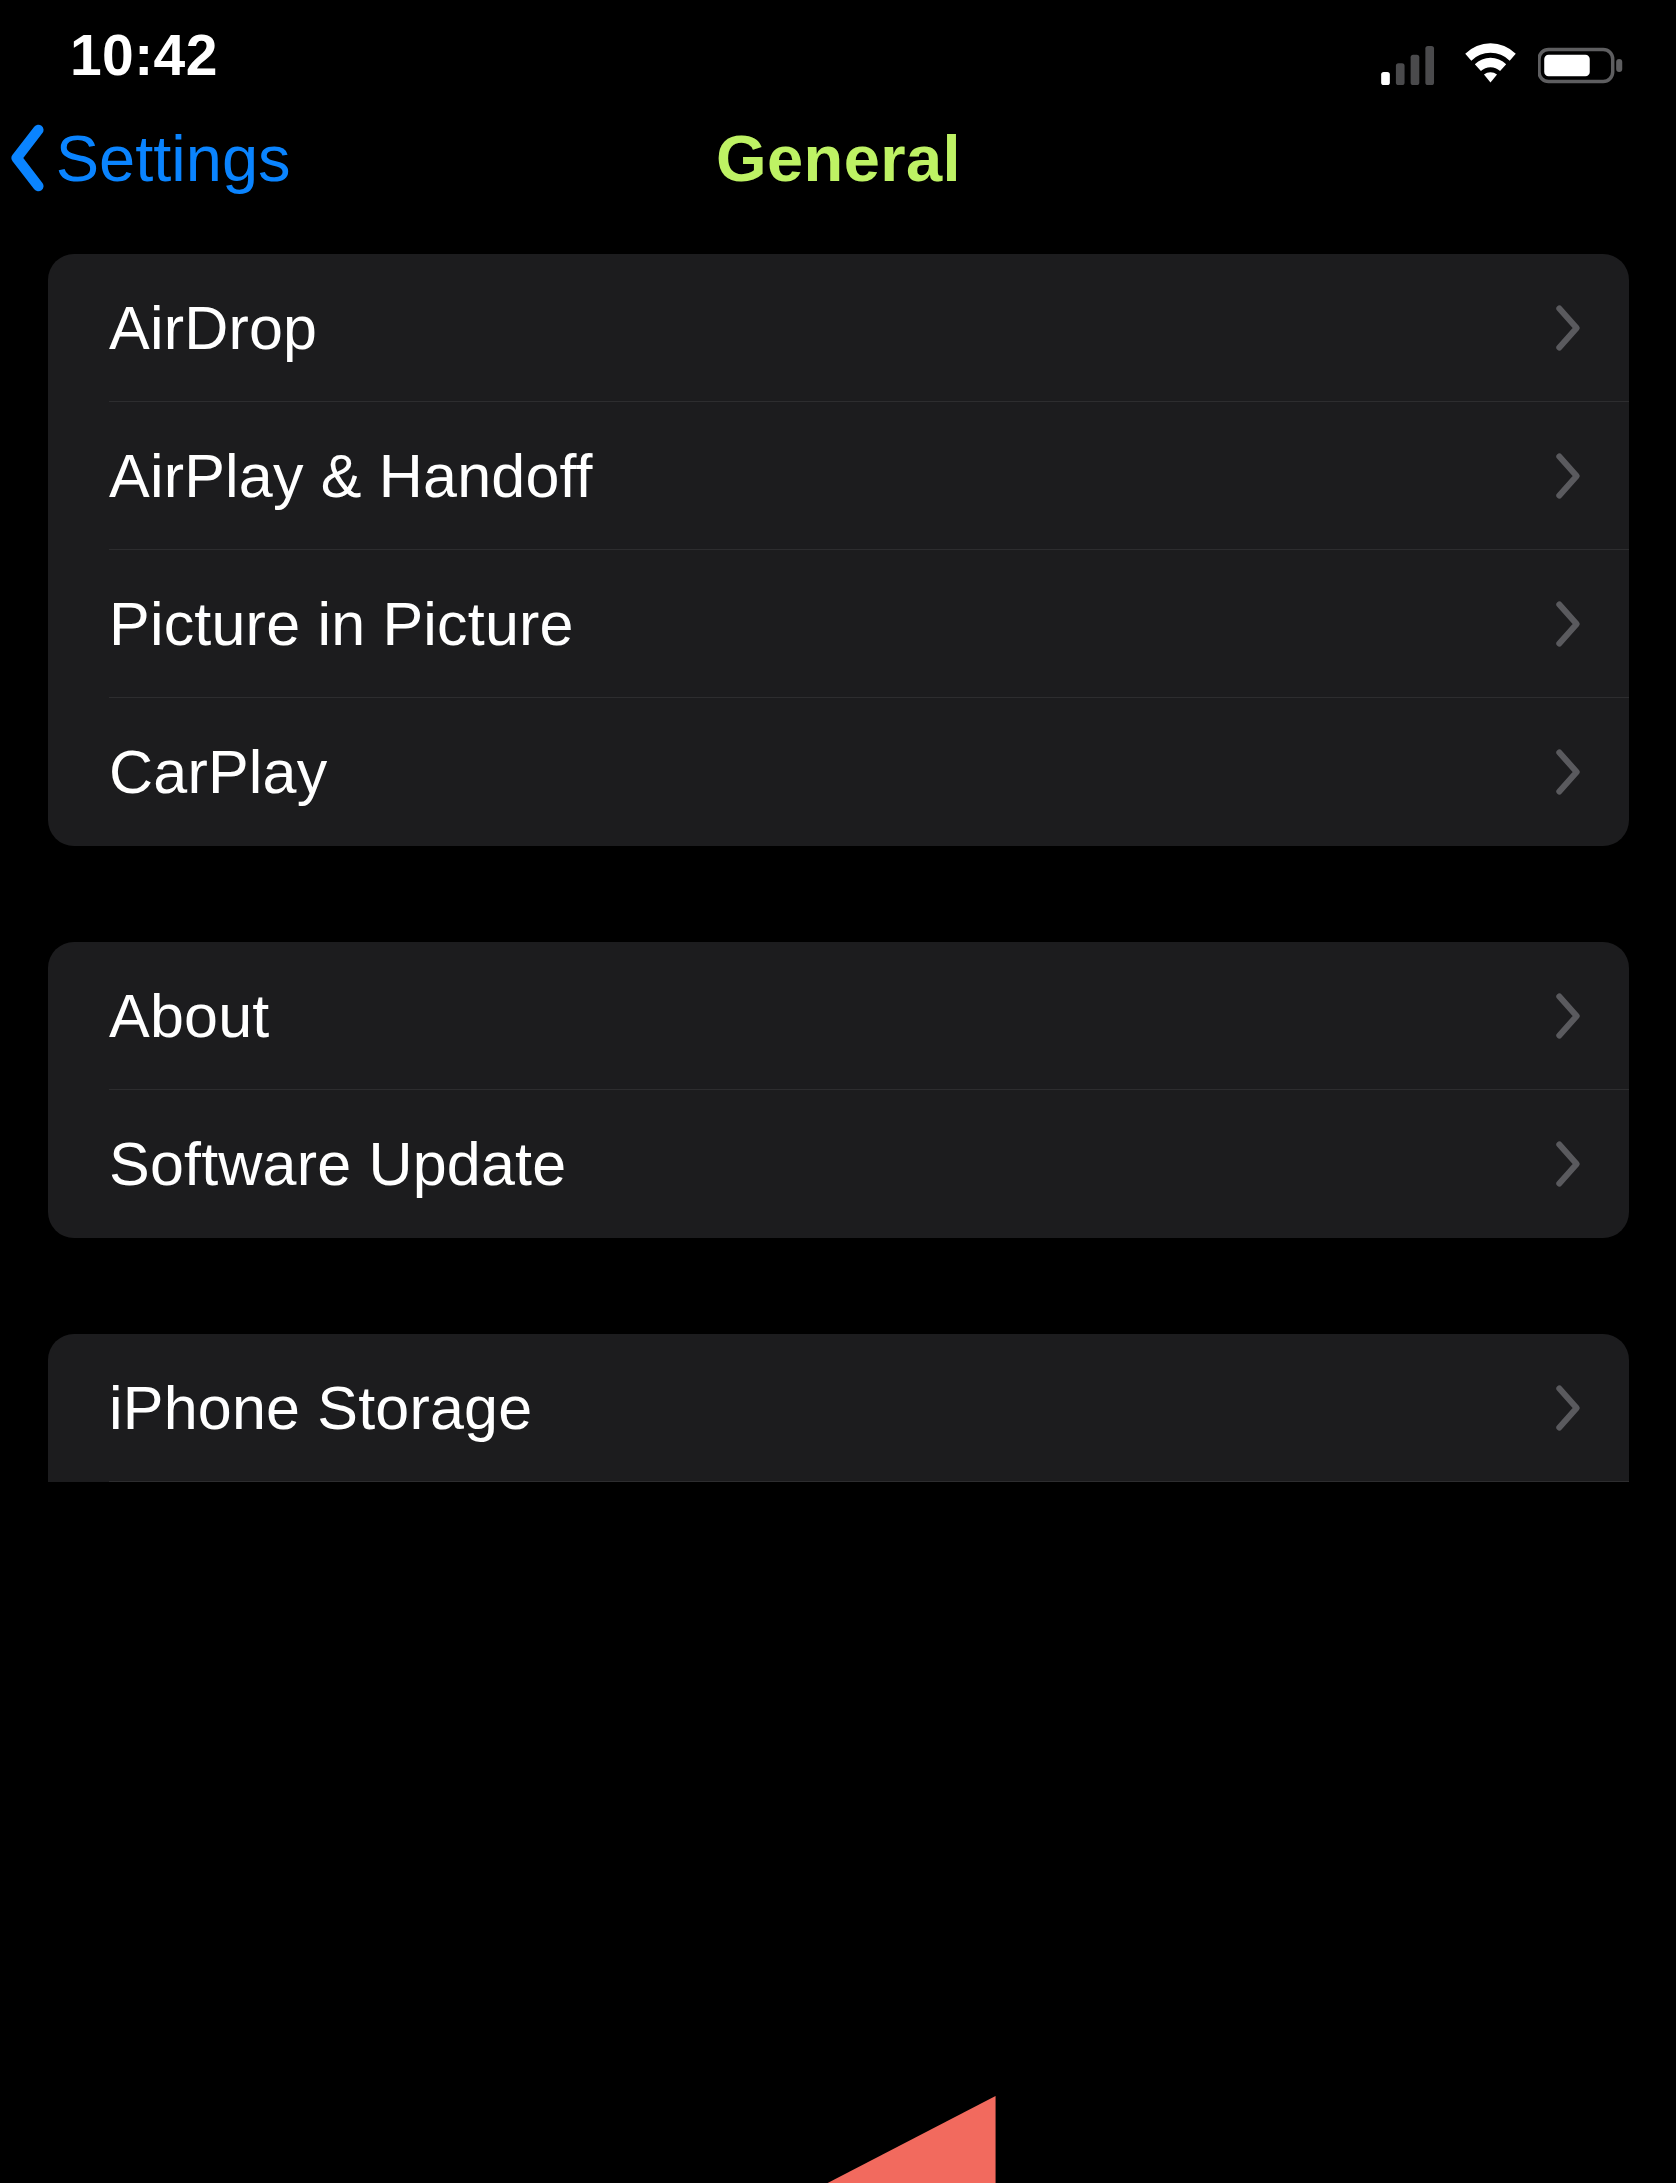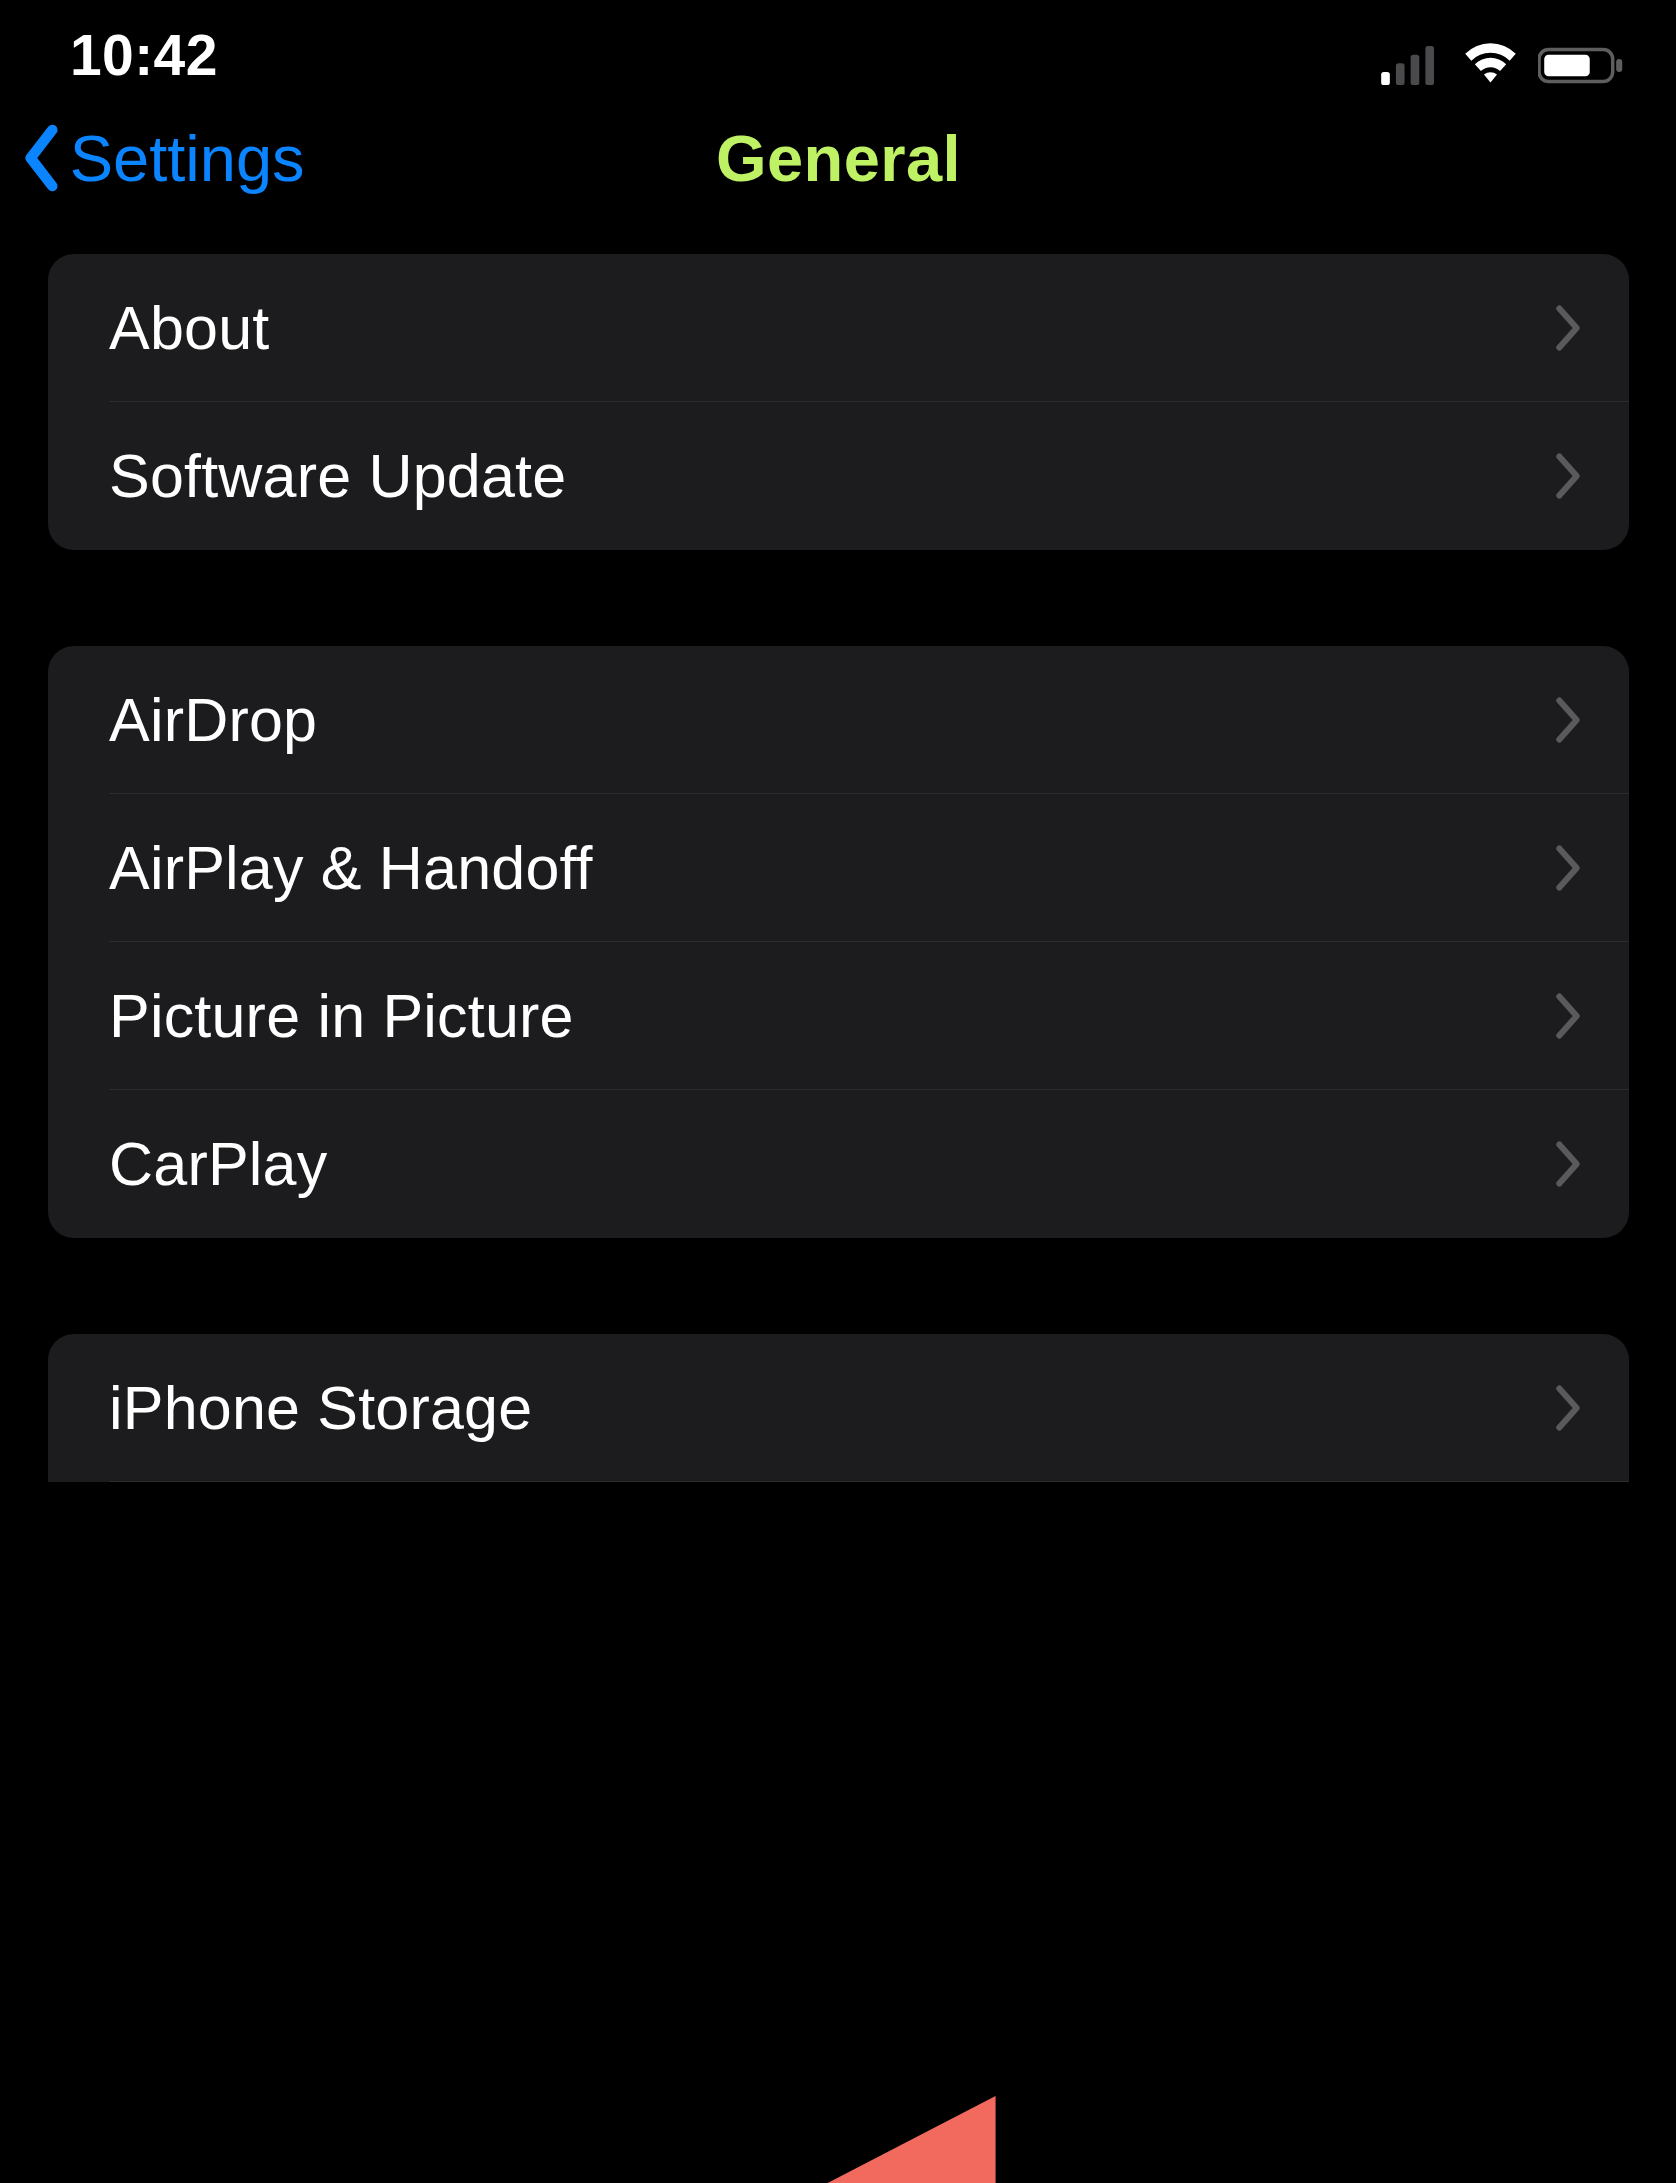--- a/index.html
+++ b/index.html
@@ -44,21 +44,21 @@
   .nav-bar {
     position: relative;
     height: 140px;
     display: flex;
     align-items: center;
     justify-content: center;
     padding: 0 31px 52px 31px;
   }
   .back-button {
     position: absolute;
-    left: 22px;
+    left: 8px;
     display: flex;
     align-items: center;
     gap: 8.7px;
     color: #0a84ff;
     font-size: 65px;
     font-weight: 400;
     height: 100%;
   }
   .back-button svg {
     display: block;
@@ -170,64 +170,64 @@
       </span>
       <span>Settings</span>
     </div>
     <div class="nav-title">General</div>
   </div>
 
   <div class="content">
 
     <div class="group">
       <div class="row">
+        <span class="row-label">AirDrop</span>
+        <span class="chevron">
+          <svg width="26" height="48" viewBox="0 0 60 110">
+              <polyline points="10,10 50,55 10,100" fill="none" stroke="#5a5a5e" stroke-width="14" stroke-linecap="round" stroke-linejoin="round"></polyline>
+            </svg>
+        </span>
+      </div>
+      <div class="row">
+        <span class="row-label">AirPlay &amp; Handoff</span>
+        <span class="chevron">
+          <svg width="26" height="48" viewBox="0 0 60 110">
+              <polyline points="10,10 50,55 10,100" fill="none" stroke="#5a5a5e" stroke-width="14" stroke-linecap="round" stroke-linejoin="round"></polyline>
+            </svg>
+        </span>
+      </div>
+      <div class="row">
+        <span class="row-label">Picture in Picture</span>
+        <span class="chevron">
+          <svg width="26" height="48" viewBox="0 0 60 110">
+              <polyline points="10,10 50,55 10,100" fill="none" stroke="#5a5a5e" stroke-width="14" stroke-linecap="round" stroke-linejoin="round"></polyline>
+            </svg>
+        </span>
+      </div>
+      <div class="row">
+        <span class="row-label">CarPlay</span>
+        <span class="chevron">
+          <svg width="26" height="48" viewBox="0 0 60 110">
+              <polyline points="10,10 50,55 10,100" fill="none" stroke="#5a5a5e" stroke-width="14" stroke-linecap="round" stroke-linejoin="round"></polyline>
+            </svg>
+        </span>
+      </div>
+    </div>
+
+    <div class="group">
+      <div class="row">
         <span class="row-label">About</span>
         <span class="chevron">
           <svg width="26" height="48" viewBox="0 0 60 110">
               <polyline points="10,10 50,55 10,100" fill="none" stroke="#5a5a5e" stroke-width="14" stroke-linecap="round" stroke-linejoin="round"></polyline>
             </svg>
         </span>
       </div>
       <div class="row">
         <span class="row-label">Software Update</span>
-        <span class="chevron">
-          <svg width="26" height="48" viewBox="0 0 60 110">
-              <polyline points="10,10 50,55 10,100" fill="none" stroke="#5a5a5e" stroke-width="14" stroke-linecap="round" stroke-linejoin="round"></polyline>
-            </svg>
-        </span>
-      </div>
-    </div>
-
-    <div class="group">
-      <div class="row">
-        <span class="row-label">AirDrop</span>
-        <span class="chevron">
-          <svg width="26" height="48" viewBox="0 0 60 110">
-              <polyline points="10,10 50,55 10,100" fill="none" stroke="#5a5a5e" stroke-width="14" stroke-linecap="round" stroke-linejoin="round"></polyline>
-            </svg>
-        </span>
-      </div>
-      <div class="row">
-        <span class="row-label">AirPlay &amp; Handoff</span>
-        <span class="chevron">
-          <svg width="26" height="48" viewBox="0 0 60 110">
-              <polyline points="10,10 50,55 10,100" fill="none" stroke="#5a5a5e" stroke-width="14" stroke-linecap="round" stroke-linejoin="round"></polyline>
-            </svg>
-        </span>
-      </div>
-      <div class="row">
-        <span class="row-label">Picture in Picture</span>
-        <span class="chevron">
-          <svg width="26" height="48" viewBox="0 0 60 110">
-              <polyline points="10,10 50,55 10,100" fill="none" stroke="#5a5a5e" stroke-width="14" stroke-linecap="round" stroke-linejoin="round"></polyline>
-            </svg>
-        </span>
-      </div>
-      <div class="row">
-        <span class="row-label">CarPlay</span>
         <span class="chevron">
           <svg width="26" height="48" viewBox="0 0 60 110">
               <polyline points="10,10 50,55 10,100" fill="none" stroke="#5a5a5e" stroke-width="14" stroke-linecap="round" stroke-linejoin="round"></polyline>
             </svg>
         </span>
       </div>
     </div>
 
     <div class="group partial">
       <div class="row" style="position:relative;text-align:right;">

